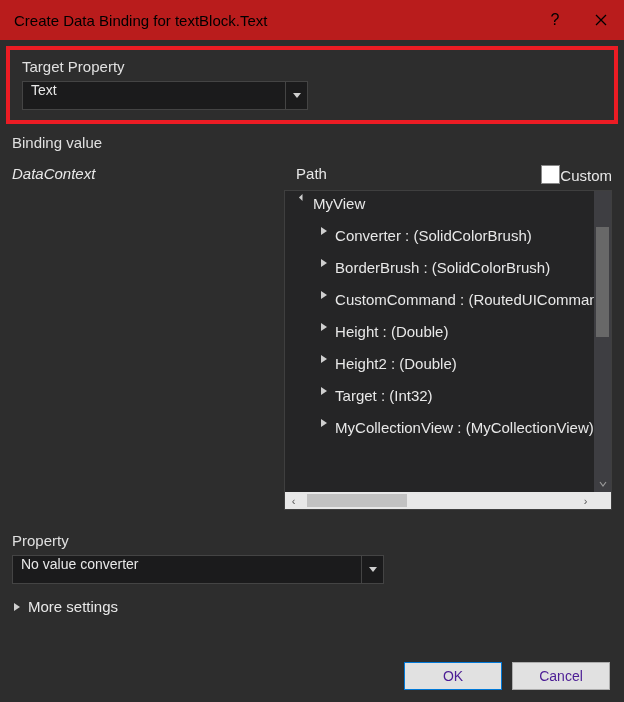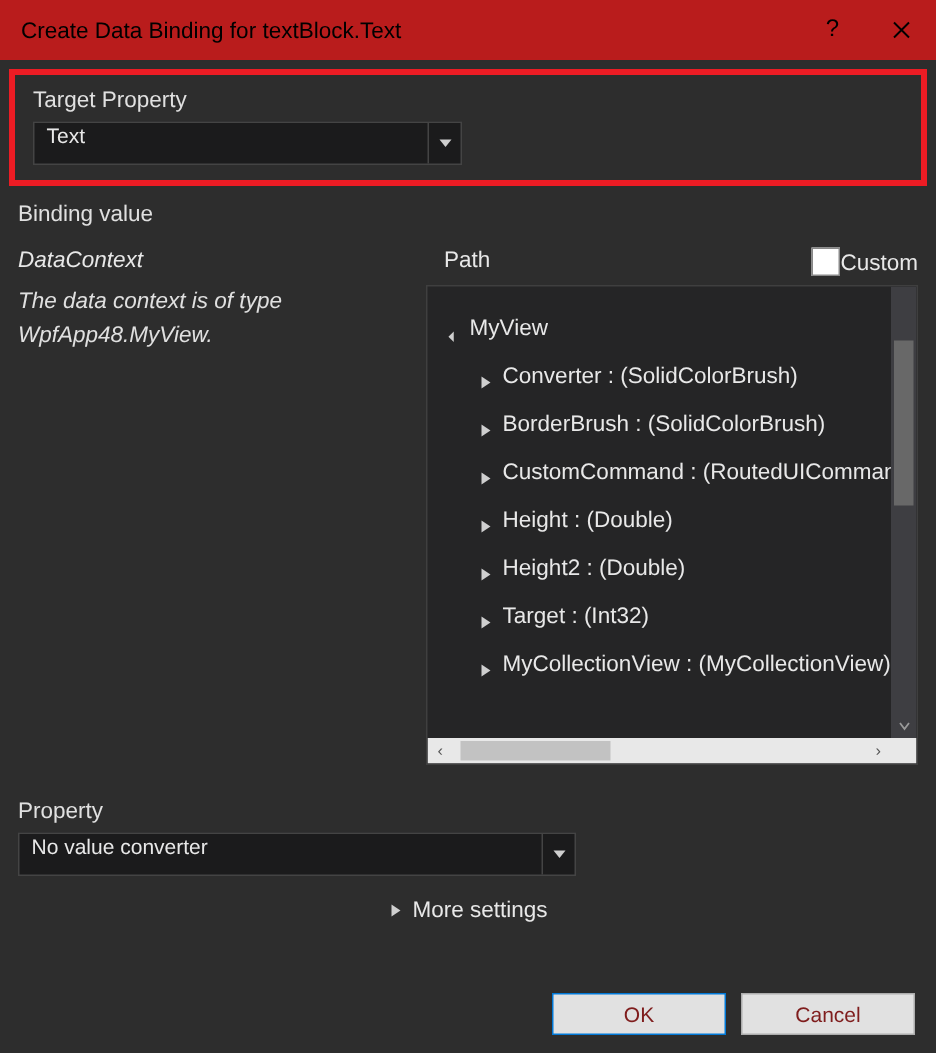--- a/index.html
+++ b/index.html
@@ -126,21 +126,21 @@
       border: 1px solid #3f3f3f;
       position: relative;
       height: 320px;
       overflow: hidden;
     }
     .tree-rows {
       padding: 4px 0 4px 6px;
     }
     .tree-row {
       display: flex;
-      align-items: flex-end;
+      align-items: flex-start;
       height: 32px;
       font-size: 15px;
       white-space: nowrap;
       padding-left: 6px;
       gap: 6px;
     }
     .tree-row.child {
       padding-left: 28px;
     }
     .tree-caret {
@@ -236,34 +236,33 @@
       width: 17px;
       height: 17px;
       background: #e8e8e8;
     }
     .more-settings {
       display: flex;
       align-items: center;
       gap: 6px;
       font-size: 15px;
       margin-top: 14px;
-      justify-content: center;
     }
     .footer {
       position: absolute;
       bottom: 12px;
       right: 14px;
       display: flex;
       gap: 10px;
     }
     .btn {
-      width: 116px;
+      width: 98px;
       height: 28px;
       background: #e1e1e1;
-      color: #7f1d1d;
+      color: #4c1d95;
       border: 1px solid #adadad;
       font-size: 14px;
       display: flex;
       align-items: center;
       justify-content: center;
     }
     .btn.primary {
       border: 1px solid #0078d7;
     }
   </style>
@@ -290,21 +289,20 @@
           <span class="chevron-down"></span>
         </span>
     </div>
   </div>
 
   <div class="field-label">Binding value</div>
 
   <div class="two-col">
     <div class="col-left">
       <div class="dc-label">DataContext</div>
-      <div class="dc-text">The data context is of type WpfApp48.MyView.</div>
     </div>
     <div class="col-right">
       <div class="path-row">
         <div class="path-label">Path</div>
         <div class="custom-wrap">
           <div class="checkbox"></div>
           <span>Custom</span>
         </div>
       </div>
       <div class="tree">

